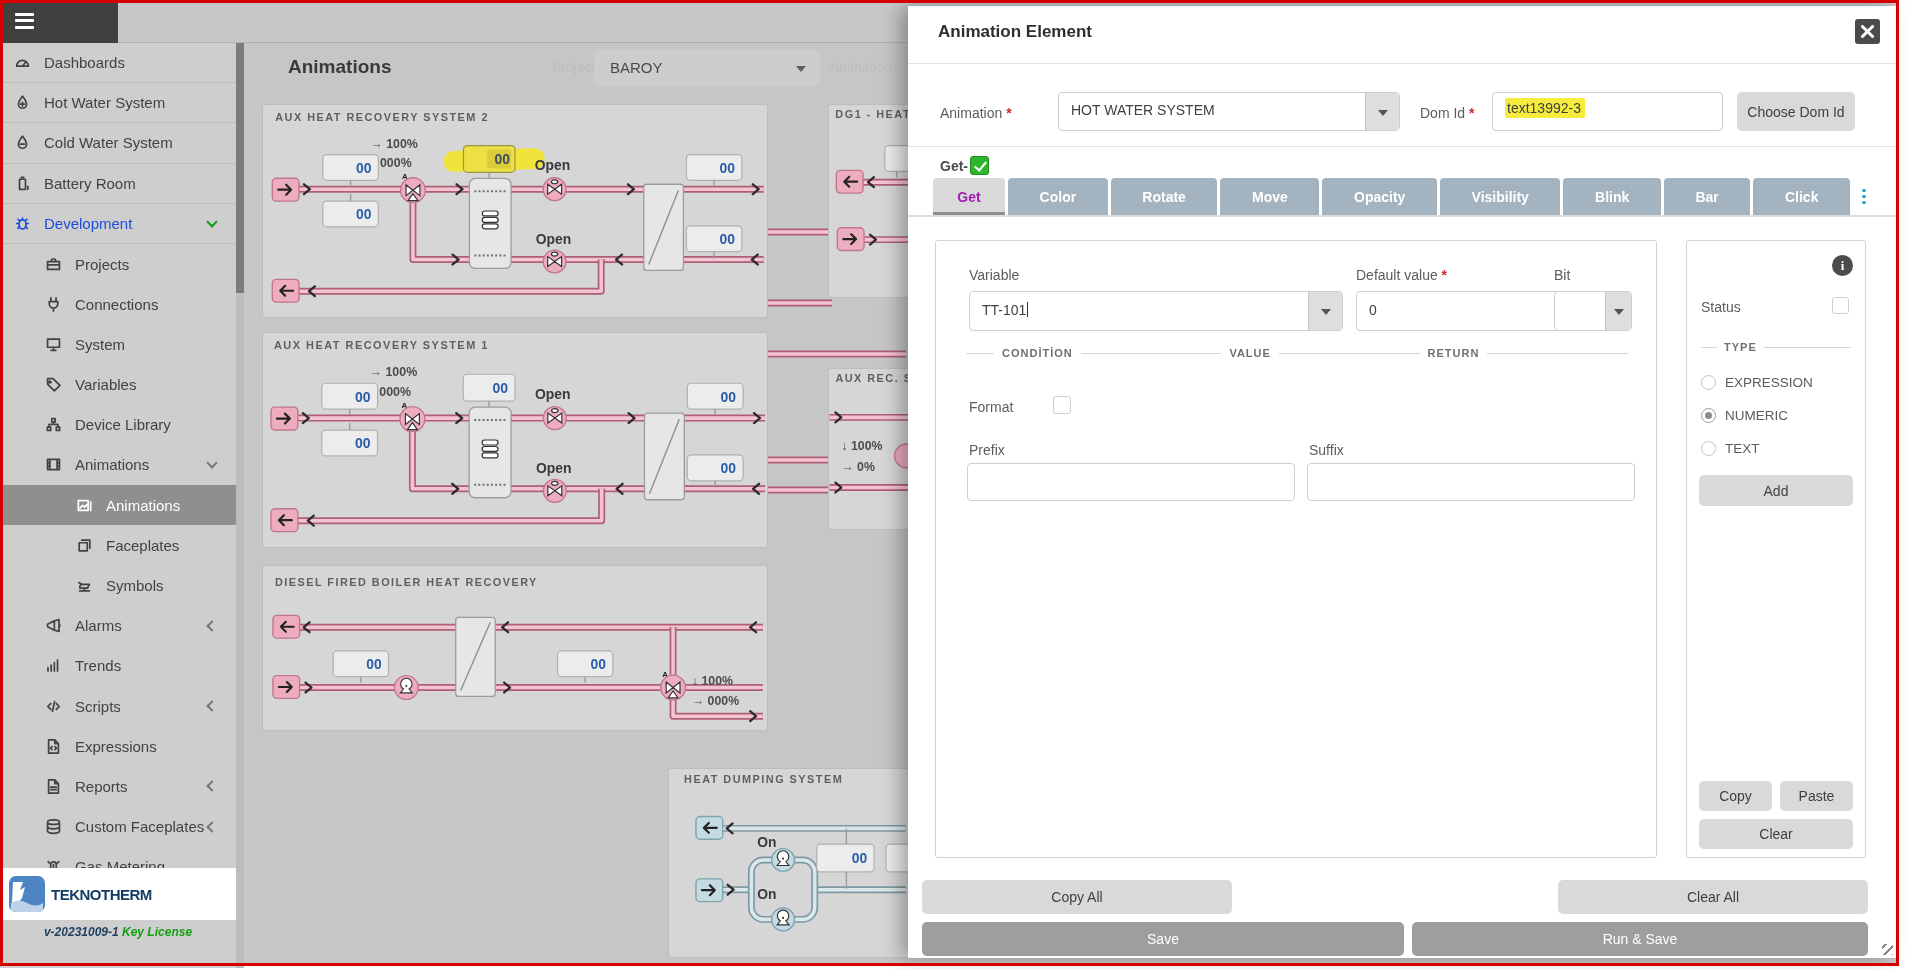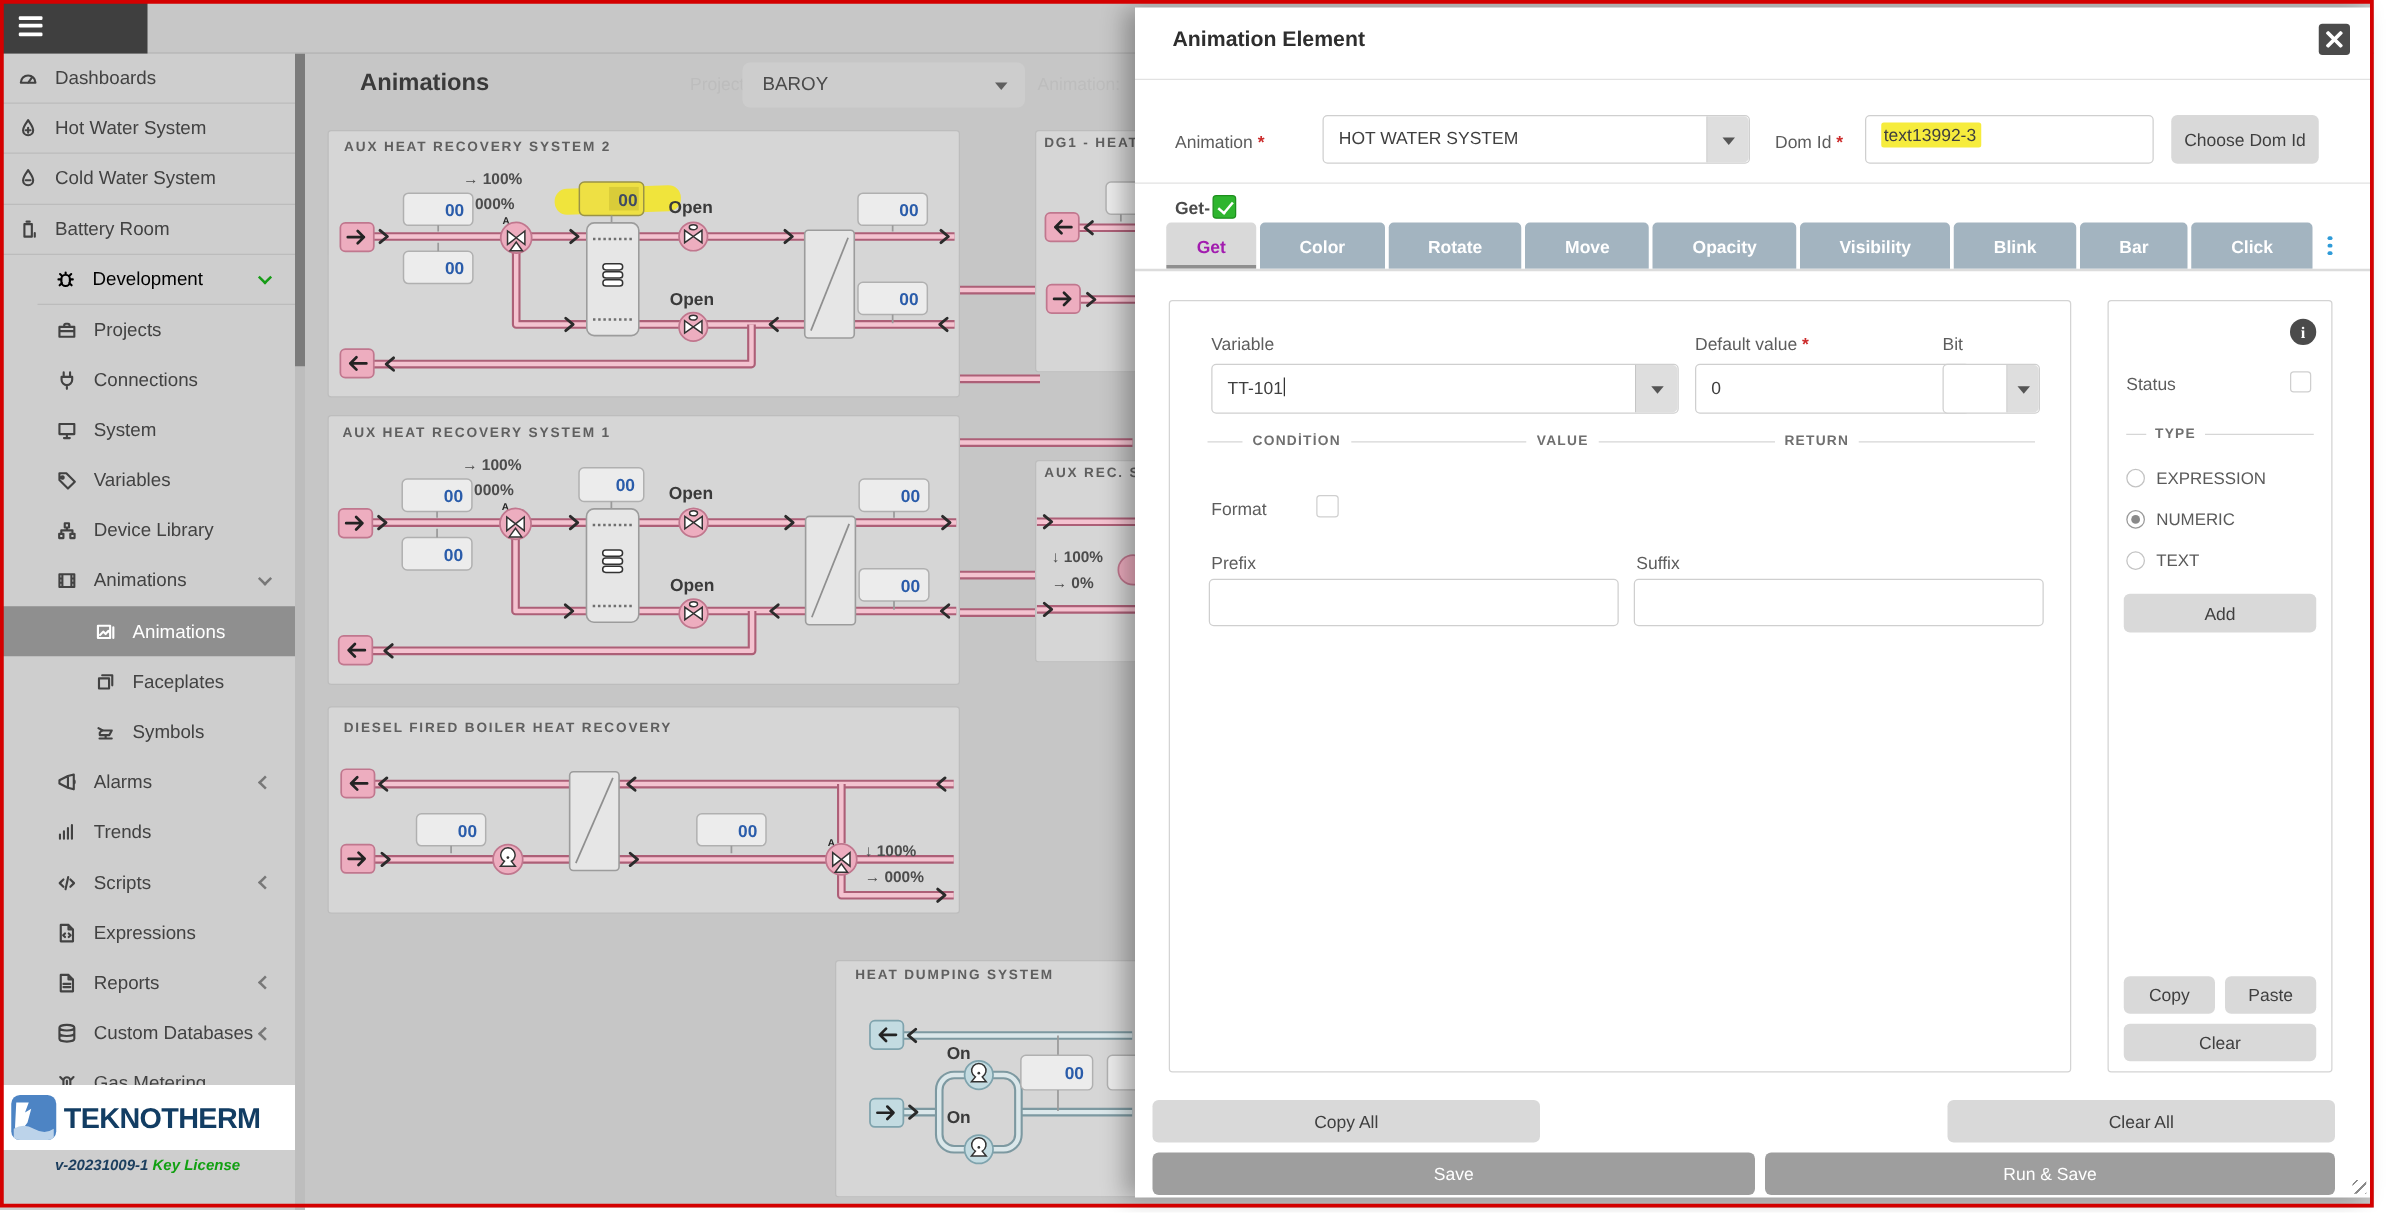--- a/index.html
+++ b/index.html
@@ -17,30 +17,30 @@
   .sidebar { position:absolute; left:0; top:43px; width:236px; height:925px; background:#cecece; z-index:3; }
   .sscroll { position:absolute; left:236px; top:43px; width:8px; height:925px; background:#bdbdbd; z-index:4; }
   .sthumb { position:absolute; left:0; top:0; width:8px; height:250px; background:#7b7b7b; }
   .sitem { position:relative; height:40.2px; display:flex; align-items:center; color:#424242; font-size:15px; cursor:pointer; }
   .sitem.divb { border-bottom:1px solid #bcbcbc; }
   .sitem .sic { width:18px; height:18px; display:inline-flex; align-items:center; justify-content:center; flex:0 0 18px; }
   .sitem .slbl { margin-left:13px; white-space:nowrap; }
   .lvl0 { padding-left:13px; }
   .lvl1 { padding-left:44px; }
   .lvl2 { padding-left:75px; }
-  .sitem.green { color:#000000;margin-left:30px; }
+  .sitem.green { color:#1d4ed8; }
   .sitem.sel { background:#8f8f8f; color:#fff; }
   .chev { position:absolute; right:20px; width:8px; height:8px; border-right:2px solid #787878; border-bottom:2px solid #787878; }
   .chev.down { transform:rotate(45deg); top:14px; }
   .chev.left { transform:rotate(135deg); top:16px; }
   .sitem.green .chev { border-color:#169c16; }
 
   .logobox { position:absolute; left:2px; top:825px; width:234px; height:52px; background:#fff; z-index:5; display:flex; align-items:center; }
   .logoicon { width:36px; height:36px; margin-left:7px; background:#4d84c4; border-radius:7px; position:relative; overflow:hidden; flex:0 0 36px; }
-  .brand { font-size:23px; font-weight:bold; color:#123d63; letter-spacing:-0.5px; margin-left:6px; }
+  .brand { font-size:15px; font-weight:bold; color:#123d63; letter-spacing:-0.5px; margin-left:6px; }
   .verline { position:absolute; left:0; top:882px; width:236px; text-align:center; font-size:12px; font-style:italic; font-weight:bold; color:#1c3e5e; z-index:5; }
   .verline .lic { color:#12a012; }
 
   
   .content { position:absolute; left:244px; top:43px; width:1655px; height:923px; background:#c6c6c6; z-index:1; overflow:hidden; }
   .pagehead { position:absolute; left:44px; top:13px; font-size:19px; font-weight:bold; color:#3a3a3a; }
   .projlbl { position:absolute; left:308px; top:16px; font-size:14px; color:#bdbdbd; }
   .projsel { position:absolute; left:350px; top:7px; width:226px; height:36px; background:#cdcdcd; border-radius:6px; font-size:15px; color:#4a4a4a; line-height:36px; padding-left:16px; cursor:pointer; }
   .projsel .tri { position:absolute; right:14px; top:16px; width:0; height:0; border-left:5px solid transparent; border-right:5px solid transparent; border-top:6px solid #5f5f5f; }
   .animlbl { position:absolute; left:586px; top:16px; font-size:14px; color:#bdbdbd; white-space:nowrap; }
@@ -336,21 +336,21 @@
         </span>
         <span class="slbl">Reports</span>
         <span class="chev left"></span>
       </div>
     <div class="sitem lvl1">
         <span class="sic">
           <svg viewBox="0 0 16 16" width="17" height="17">
             <path d="M8 1.8c3.1 0 5.6.9 5.6 2.1S11.1 6 8 6 2.4 5.1 2.4 3.9 4.9 1.8 8 1.8z M2.4 3.9v4.2C2.4 9.3 4.9 10.2 8 10.2s5.6-.9 5.6-2.1V3.9 M2.4 8.1v4.2c0 1.2 2.5 2.1 5.6 2.1s5.6-.9 5.6-2.1V8.1" fill="none" stroke="currentColor" stroke-width="1.6" stroke-linecap="round" stroke-linejoin="round"></path>
           </svg>
         </span>
-        <span class="slbl">Custom Databases</span>
+        <span class="slbl">Custom Faceplates</span>
         <span class="chev left"></span>
       </div>
     <div class="sitem lvl1">
         <span class="sic">
           <svg viewBox="0 0 16 16" width="17" height="17">
             <path d="M4.4 13.6h7.2 M5.4 13.6V6.2a2.6 2.6 0 0 1 5.2 0v7.4 M8 6.2v2.6 M3 3.4l1.8 1.8 M13 3.4l-1.8 1.8" fill="none" stroke="currentColor" stroke-width="1.6" stroke-linecap="round" stroke-linejoin="round"></path>
           </svg>
         </span>
         <span class="slbl">Gas Metering</span>
       </div>

